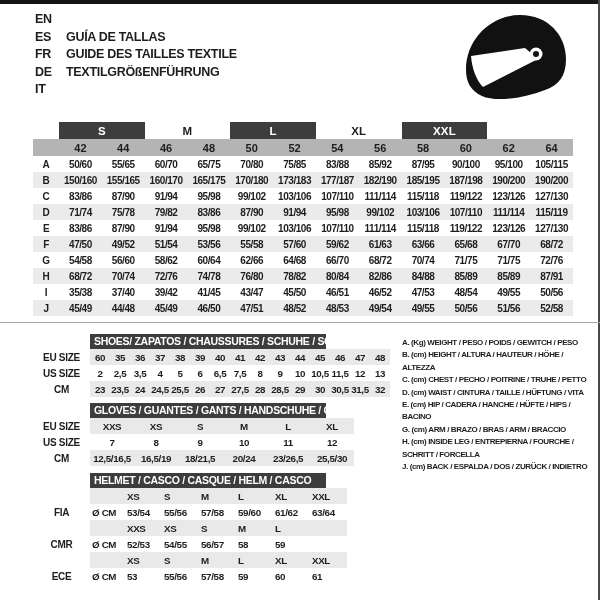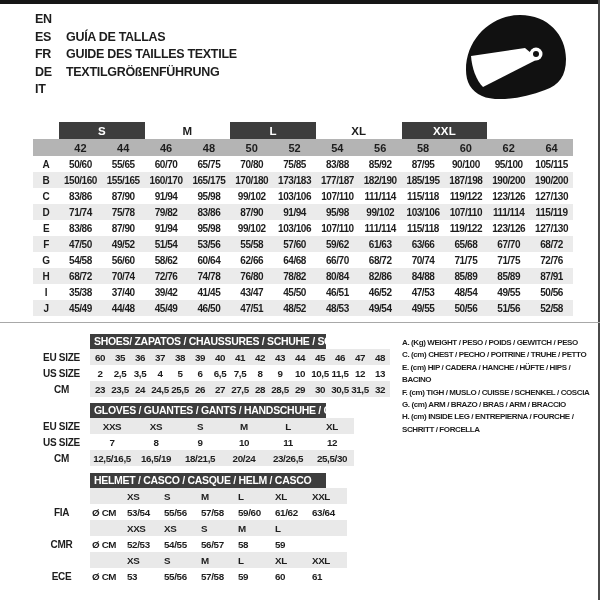--- a/index.html
+++ b/index.html
@@ -465,19 +465,21 @@
           <td class="hleft">57/58</td>
           <td class="hleft">59</td>
           <td class="hleft">60</td>
           <td class="hleft">61</td>
         </tr>
       </tbody>
   </table>
 
   <div class="legend">
       <div class="legend-item">A. (Kg) WEIGHT / PESO / POIDS / GEWITCH / PESO</div>
+      <div class="legend-item">B. (cm) HEIGHT / ALTURA / HAUTEUR / HÖHE / ALTEZZA</div>
       <div class="legend-item">C. (cm) CHEST / PECHO / POITRINE / TRUHE / PETTO</div>
+      <div class="legend-item">D. (cm) WAIST / CINTURA / TAILLE / HÜFTUNG / VITA</div>
       <div class="legend-item">E. (cm) HIP / CADERA / HANCHE / HÜFTE / HIPS /  BACINO</div>
-      <div class="legend-item">F.  (cm) TIGH / MUSLO / CUISSE / SCHENKEL / COSCIA</div>
       <div class="legend-item">G. (cm) ARM  / BRAZO / BRAS / ARM / BRACCIO</div>
       <div class="legend-item">H. (cm) INSIDE LEG / ENTREPIERNA / FOURCHE / SCHRITT / FORCELLA</div>
+      <div class="legend-item">J. (cm) BACK / ESPALDA / DOS / ZURÜCK / INDIETRO</div>
     </div>
 </div>
 
 </body></html>

